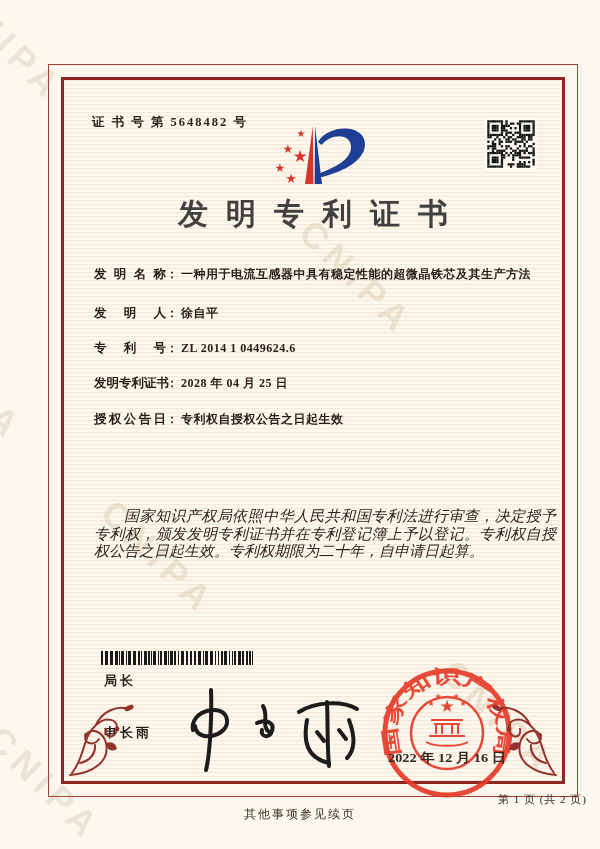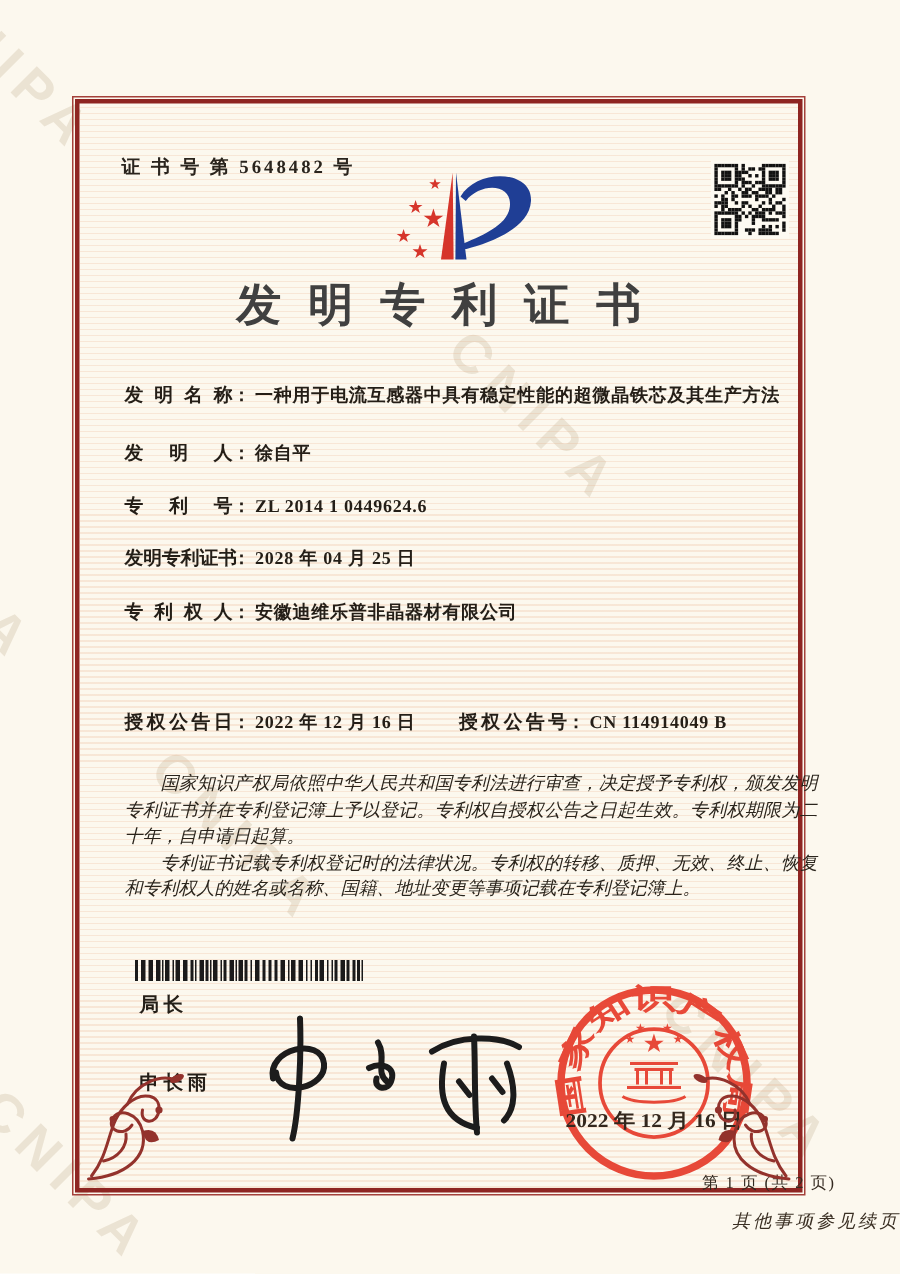--- a/index.html
+++ b/index.html
@@ -6,22 +6,22 @@
   html,body { width:600px; }
   body { font-family:"Liberation Serif","DejaVu Serif",serif; }
   .page { position:relative; width:600px; height:849px; background:#fcf8ee; overflow:hidden; }
 
   
   .wm { position:absolute; z-index:1; font-family:"Liberation Sans","DejaVu Sans",sans-serif;
         font-weight:bold; font-size:36px; letter-spacing:7px; color:rgba(176,156,120,0.22);
         transform:rotate(45deg); transform-origin:left top; white-space:nowrap; }
 
   
-  .frame { position:absolute; z-index:2; left:48px; top:64px; width:489px; height:733px;
-           border:1px solid #a4403a; padding:1px; }
+  .frame { position:absolute; z-index:2; left:48px; top:64px; width:530px; height:733px;
+           border:1px solid #a4403a; padding:12px; }
   .frame-inner { position:relative; width:100%; height:100%; border:3px solid #8e2522; }
   .frame-inner::before { content:""; position:absolute; inset:0; pointer-events:none;
            background:repeating-linear-gradient(0deg, rgba(230,160,118,0.20) 0 1px, rgba(255,255,255,0) 1px 4px); }
 
   .abs { position:absolute; }
 
   
   .cert-no { left:28px; top:34px; font-size:12.5px; font-weight:600; letter-spacing:2px; color:#2a241d; }
   .logo { left:208px; top:40px; }
   .qr { left:421px; top:38px; }
@@ -29,39 +29,39 @@
            color:#404040; letter-spacing:18px; text-indent:18px; }
   .frow { position:absolute; left:30px; right:8px; white-space:nowrap; font-size:12px; color:#241e17; }
   .frow .lab { display:inline-block; width:72px; font-weight:bold; font-size:12.5px;
                text-align:justify; text-align-last:justify; vertical-align:bottom; }
   .frow .col { font-weight:bold; }
   .frow .val { font-weight:600; letter-spacing:0.5px; }
   .r1{top:186px} .r2{top:225px} .r3{top:260px} .r4{top:295px} .r5{top:331px} .r6{top:368px} .r7{top:404px}
   .pair2 { margin-left:26px; }
 
   
-  .body-text { left:30px; top:428px; width:462px; font-size:12px; line-height:17.5px;
-               font-style:italic; color:#2a241c; text-align:justify;margin-top:17px; }
+  .body-text { left:30px; top:428px; width:462px; font-size:15px; line-height:17.5px;
+               font-style:italic; color:#2a241c; text-align:justify; }
   .body-text p { text-indent:2em; }
 
   
   .barcode { left:37px; top:571px; width:156px; height:14px; }
   .official-title { left:40px; top:592px; font-size:13px; font-weight:bold; letter-spacing:3px; color:#241e17;
                     font-family:"Liberation Sans","DejaVu Sans",sans-serif; }
   .official-name  { left:40px; top:644px; font-size:13px; font-weight:bold; letter-spacing:3px; color:#241e17;
                     font-family:"Liberation Sans","DejaVu Sans",sans-serif; }
   .signature { left:95px; top:596px; }
   .seal { left:312px; top:584px; }
   .page-num { left:3px; top:712px; width:100%; text-align:right; font-size:11px; color:#33291f; letter-spacing:1px;margin-left:22px; }
   .corner { position:absolute; z-index:3; }
   .corner.bl { left:2px; bottom:2px; }
   .corner.br { right:2px; bottom:2px; transform:scaleX(-1); }
 
-  .note { position:absolute; z-index:2; left:0; top:806px; width:100%; text-align:right;
-          font-size:12px; letter-spacing:2px; color:#3a2f23;font-style:italic; }
+  .note { position:absolute; z-index:2; left:0; top:806px; width:100%; text-align:center;
+          font-size:12px; letter-spacing:2px; color:#3a2f23; }
 </style>
 </head>
 <body>
 
 <div class="page">
 
   <span class="wm" style="left:-30px; top:-22px;">CNIPA</span>
   <span class="wm" style="left:320px; top:212px;">CNIPA</span>
   <span class="wm" style="left:-70px; top:318px;">CNIPA</span>
   <span class="wm" style="left:122px; top:492px;">CNIPA</span>
@@ -334,33 +334,26 @@
       </div>
       <div class="frow r3">
         <span class="lab">专利号</span><span class="col">：</span>
         <span class="val">ZL 2014 1 0449624.6</span>
       </div>
       <div class="frow r4">
         <span class="lab">发明专利证书</span><span class="col">：</span>
         <span class="val">2028 年 04 月 25 日</span>
       </div>
       <div class="frow r5">
-        <span class="lab">专利权人</span><span class="col">：</span>
-        <span class="val">安徽迪维乐普非晶器材有限公司</span>
-      </div>
-      <div class="frow r7">
         <span class="lab">授权公告日</span><span class="col">：</span>
-        <span class="val">2022 年 12 月 16 日</span>
-        <span class="lab pair2">授权公告号</span><span class="col">：</span>
-        <span class="val">CN 114914049 B</span>
+        <span class="val">专利权自授权公告之日起生效</span>
       </div>
 
       <div class="abs body-text">
         <p>国家知识产权局依照中华人民共和国专利法进行审查，决定授予专利权，颁发发明专利证书并在专利登记簿上予以登记。专利权自授权公告之日起生效。专利权期限为二十年，自申请日起算。</p>
-        <p>专利证书记载专利权登记时的法律状况。专利权的转移、质押、无效、终止、恢复和专利权人的姓名或名称、国籍、地址变更等事项记载在专利登记簿上。</p>
       </div>
 
       <svg class="abs barcode" id="barcode" width="156" height="14" viewBox="0 0 156 14">
           <rect x="0" y="0" width="2" height="14" fill="#1a1a1a"></rect>
           <rect x="4" y="0" width="3" height="14" fill="#1a1a1a"></rect>
           <rect x="9" y="0" width="3" height="14" fill="#1a1a1a"></rect>
           <rect x="14" y="0" width="3" height="14" fill="#1a1a1a"></rect>
           <rect x="18" y="0" width="1" height="14" fill="#1a1a1a"></rect>
           <rect x="20" y="0" width="3" height="14" fill="#1a1a1a"></rect>
           <rect x="25" y="0" width="1" height="14" fill="#1a1a1a"></rect>

